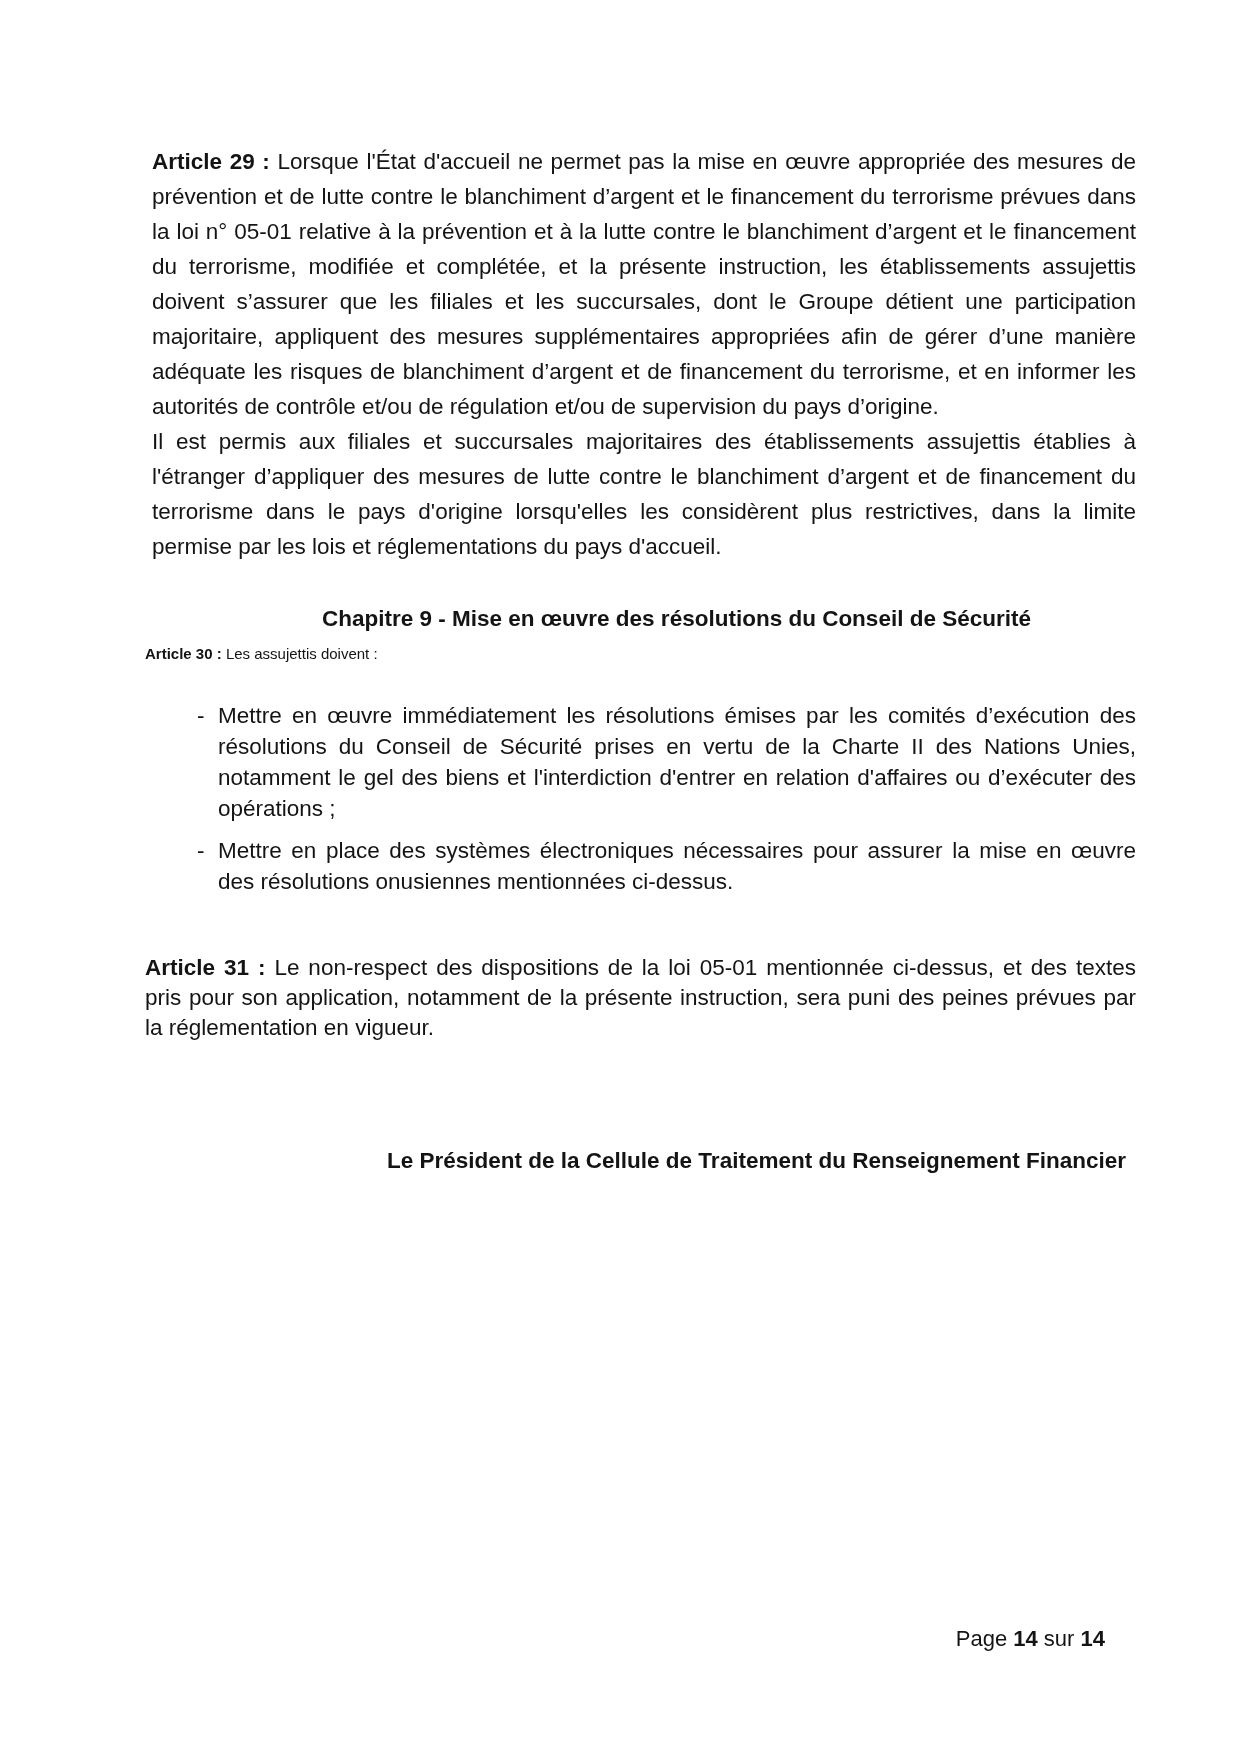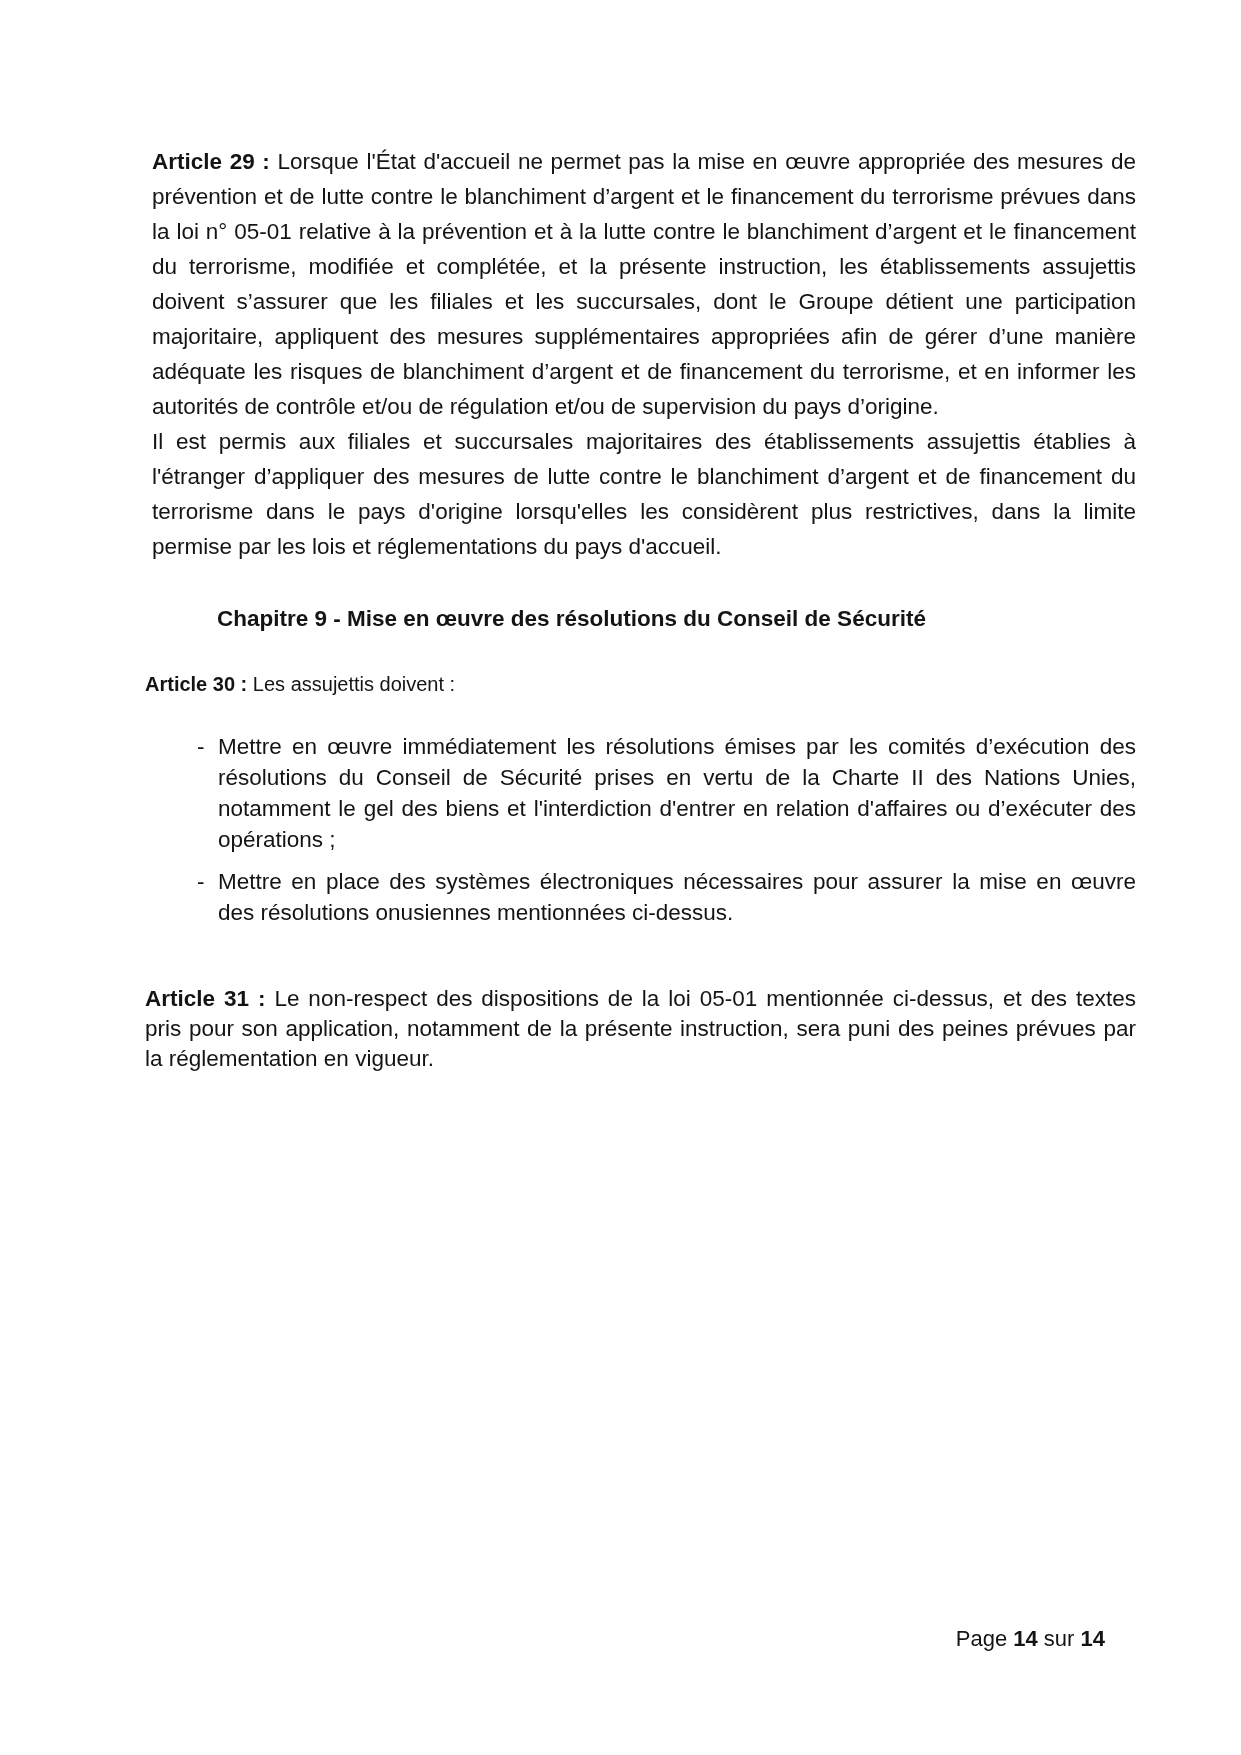--- a/index.html
+++ b/index.html
@@ -23,25 +23,26 @@
     line-height:35px;
     text-align:justify;
     margin:0;
   }
   .indented{margin-left:7px;}
   .lbl{font-weight:bold;}
   .chapter{
     font-size:22.5px;
     line-height:35px;
     font-weight:bold;
+    text-align:center;
     padding-left:72px;  
     margin:0;
   }
   .chapter9{margin-top:37px;}
-  .article30{margin-top:31px;font-size:20px;line-height:35px;margin-bottom:0;}
+  .article30{font-size:15px;line-height:35px;margin-bottom:0;}
   .bullet-list{margin-top:29px;}
   .bullet{
     position:relative;
     padding-left:73px;   
     font-size:22.5px;
     line-height:31px;
     text-align:justify;
     margin:0;
   }
   .bullet + .bullet{margin-top:11px;}
@@ -92,17 +93,18 @@
     <p class="body-par article30"><span class="lbl">Article 30 : </span><span>Les assujettis doivent :</span></p>
 
     <div class="bullet-list">
       <p class="bullet"><span class="dash">-</span><span>Mettre en œuvre immédiatement les résolutions émises par les comités d’exécution des résolutions du Conseil de Sécurité prises en vertu de la Charte II des Nations Unies, notamment le gel des biens et l'interdiction d'entrer en relation d'affaires ou d’exécuter des opérations ;</span></p>
       <p class="bullet"><span class="dash">-</span><span>Mettre en place des systèmes électroniques nécessaires pour assurer la mise en œuvre des résolutions onusiennes mentionnées ci-dessus.</span></p>
     </div>
 
 
     <p class="body-par article31"><span class="lbl">Article 31 : </span><span>Le non-respect des dispositions de la loi 05-01 mentionnée ci-dessus, et des textes pris pour son application, notamment de la présente instruction, sera puni des peines prévues par la réglementation en vigueur.</span></p>
 
+    <p class="sig sig-title">Le Président de la Cellule de Traitement du Renseignement Financier</p>
 
   </div>
 
   <div class="footer"><span>Page </span><span class="num">14</span><span> sur </span><span class="num">14</span></div>
 </div>
 
 </body></html>

